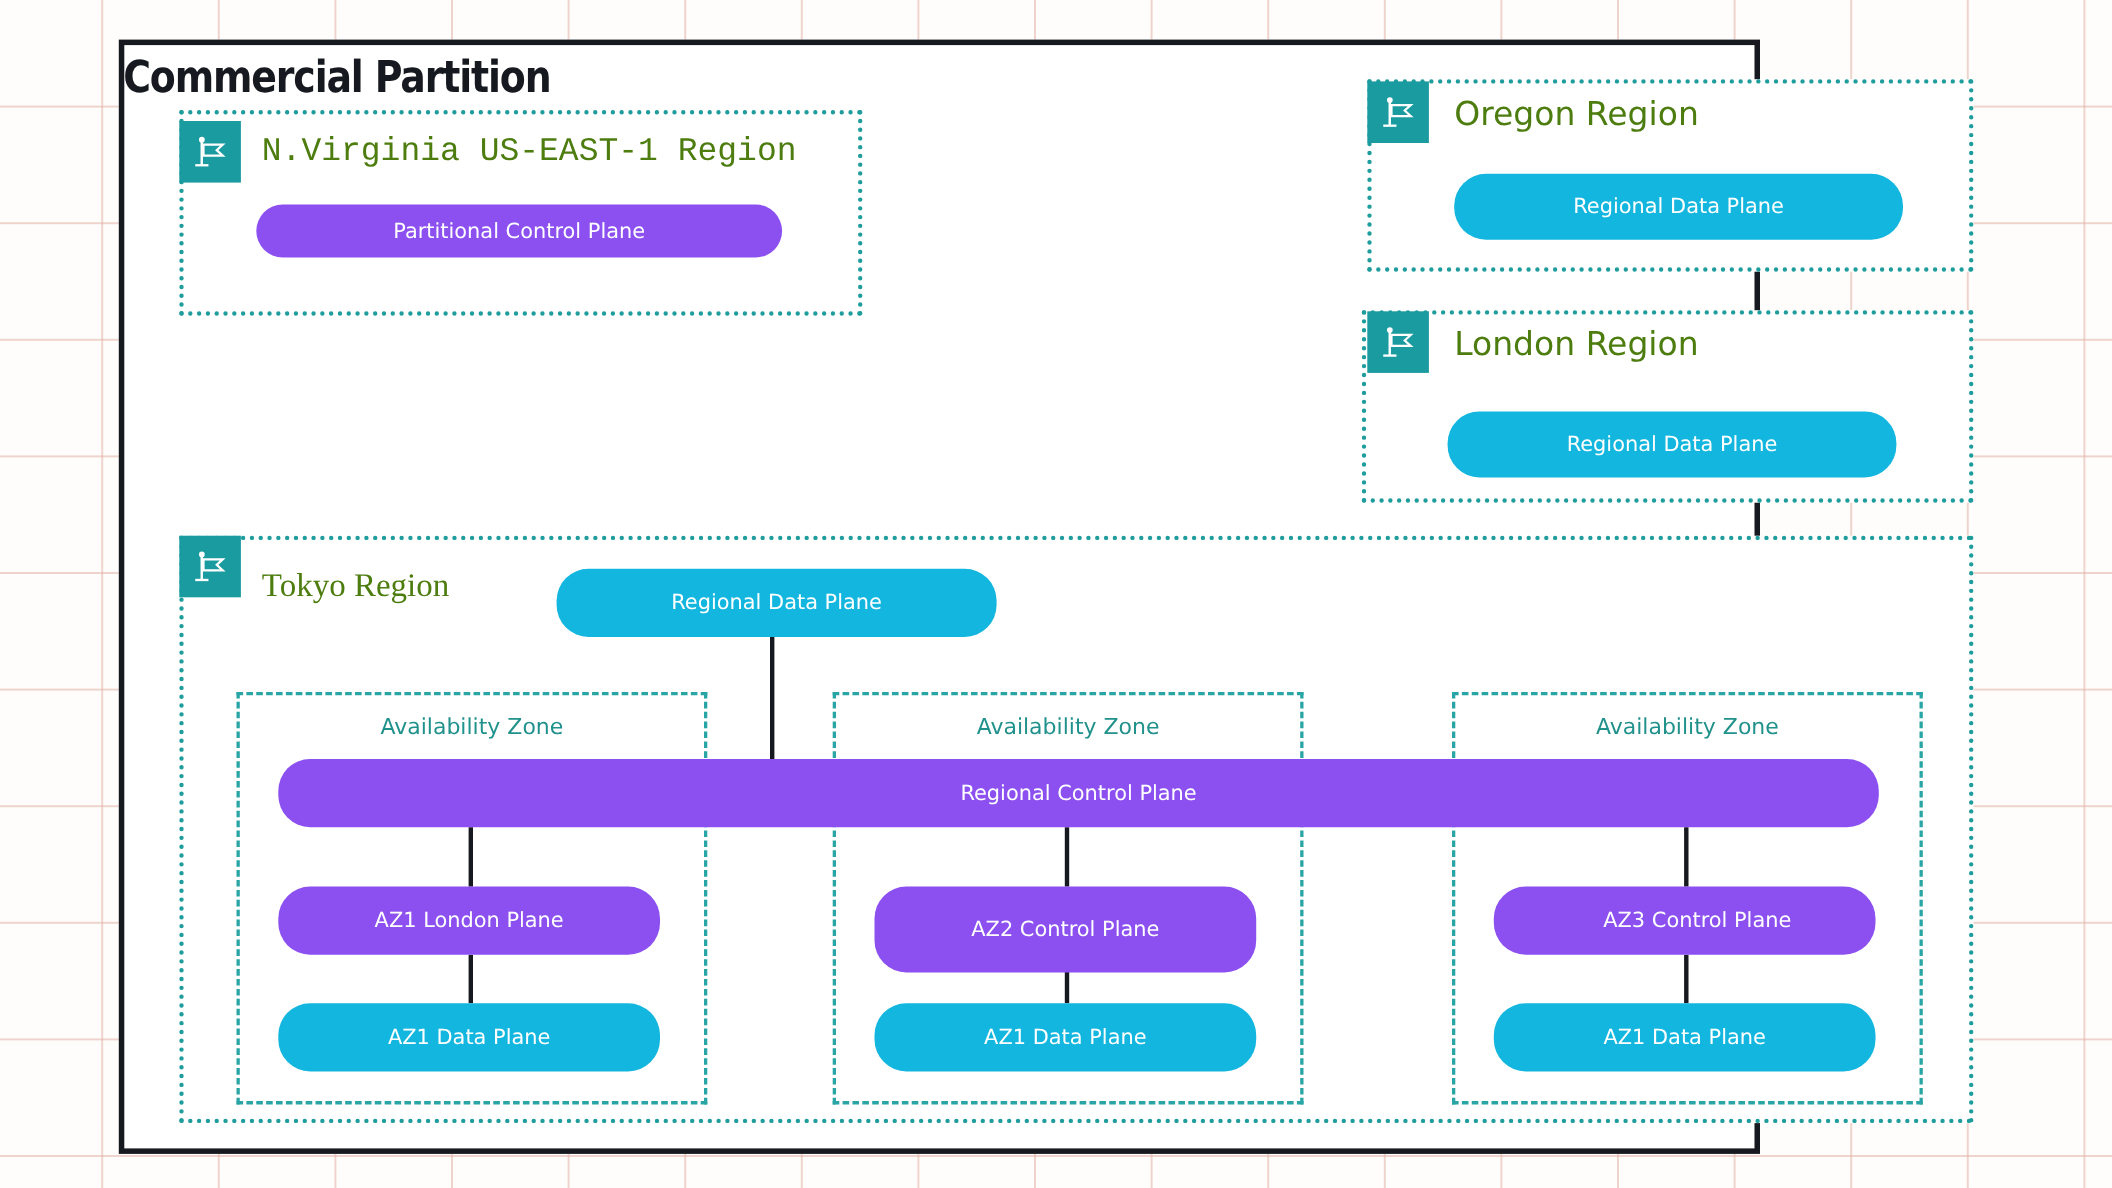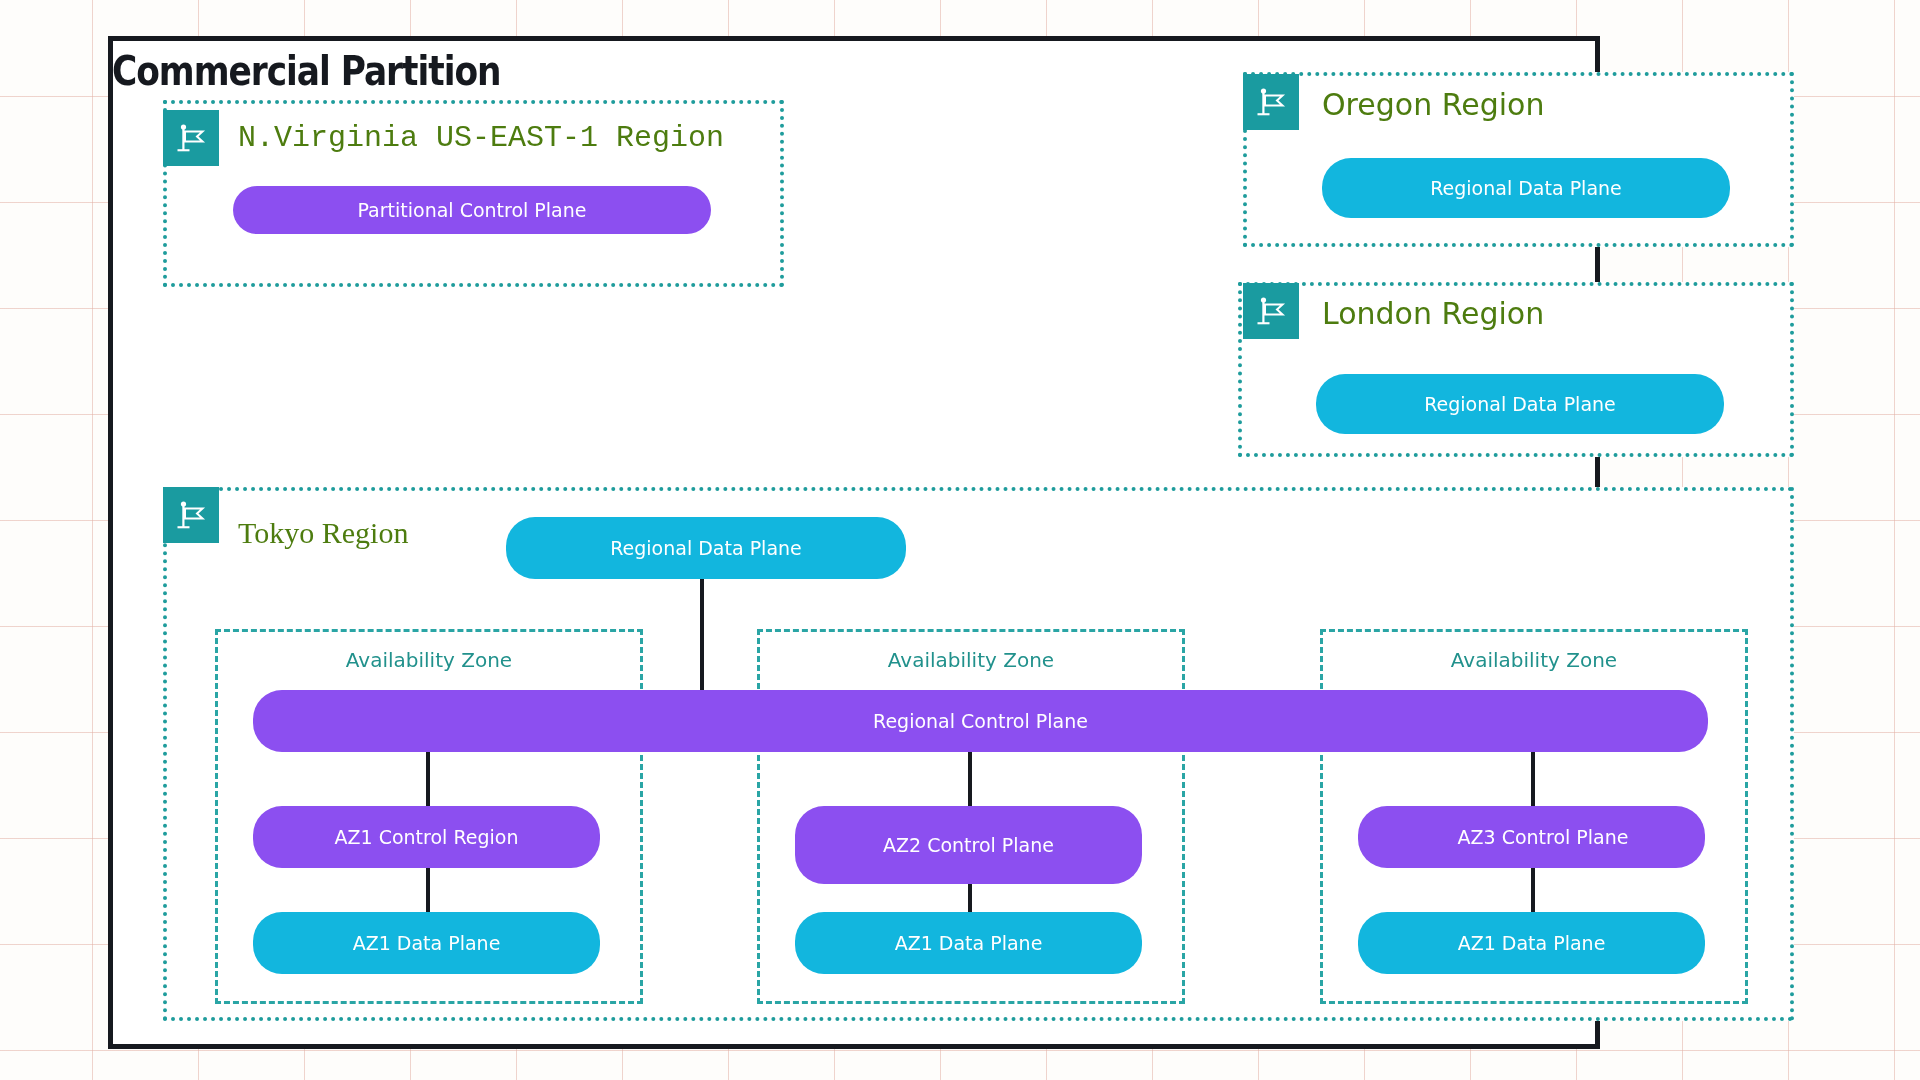--- a/index.html
+++ b/index.html
@@ -206,21 +206,21 @@
 <div class="az-box" style="left:1320px; top:629px; width:428px; height:375px;">
   <div class="az-label">Availability Zone</div>
 </div>
 
 <div class="node control" style="left:253px; top:690px; width:1455px; height:62px;">Regional Control Plane</div>
 
 <div class="connector" style="left:426px; top:752px; height:54px;"></div>
 <div class="connector" style="left:968px; top:752px; height:54px;"></div>
 <div class="connector" style="left:1531px; top:752px; height:54px;"></div>
 
-<div class="node control" style="left:253px; top:806px; width:347px; height:62px;">AZ1 Control Region</div>
+<div class="node control" style="left:253px; top:806px; width:347px; height:62px;">AZ1 London Plane</div>
 
 <div class="node control" style="left:795px; top:806px; width:347px; height:78px;">AZ2 Control Plane</div>
 
 <div class="node control" style="left:1358px; top:806px; width:347px; height:62px;padding-left:23px;">AZ3 Control Plane</div>
 
 <div class="connector" style="left:426px; top:868px; height:44px;"></div>
 <div class="connector" style="left:968px; top:868px; height:44px;"></div>
 <div class="connector" style="left:1531px; top:868px; height:44px;"></div>
 
 <div class="node data" style="left:253px; top:912px; width:347px; height:62px;">AZ1 Data Plane</div>

